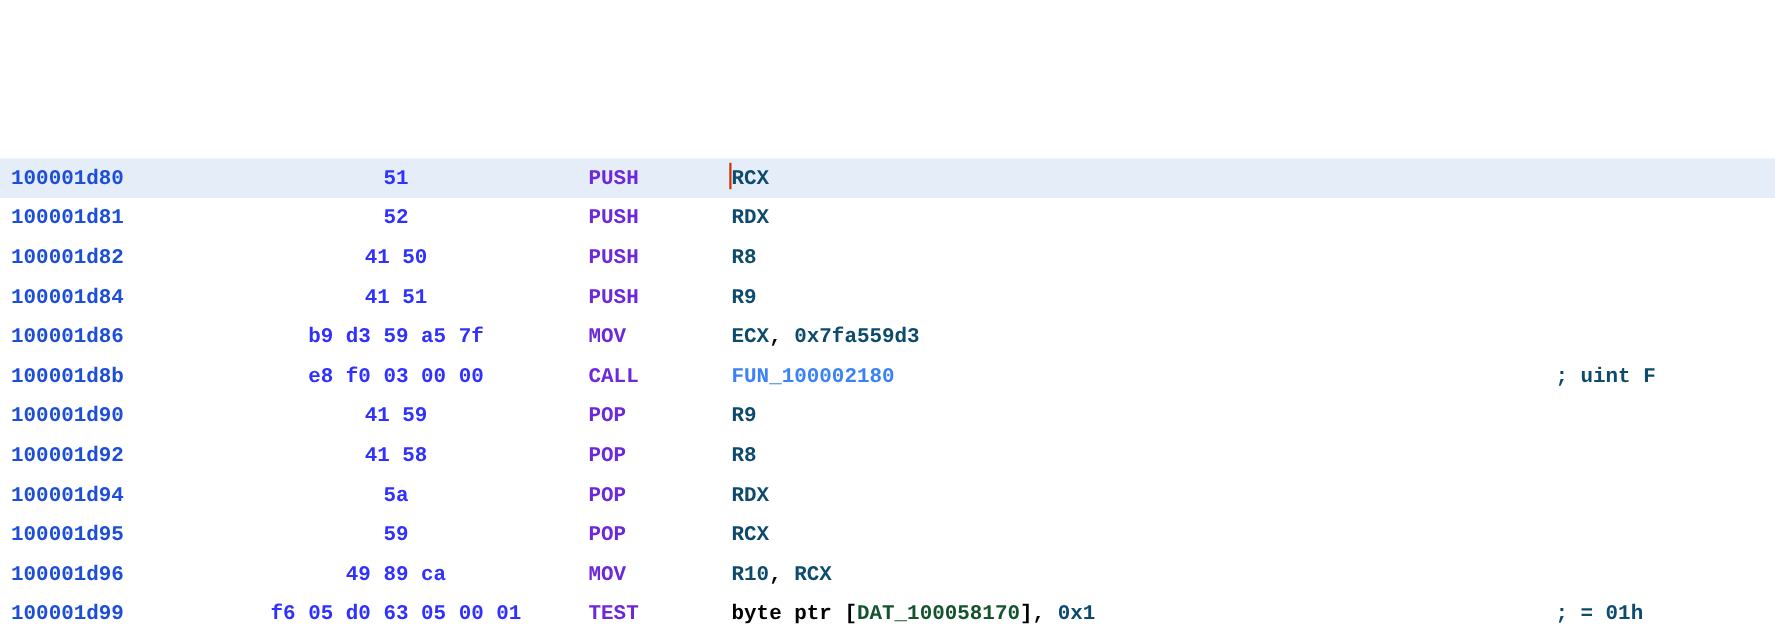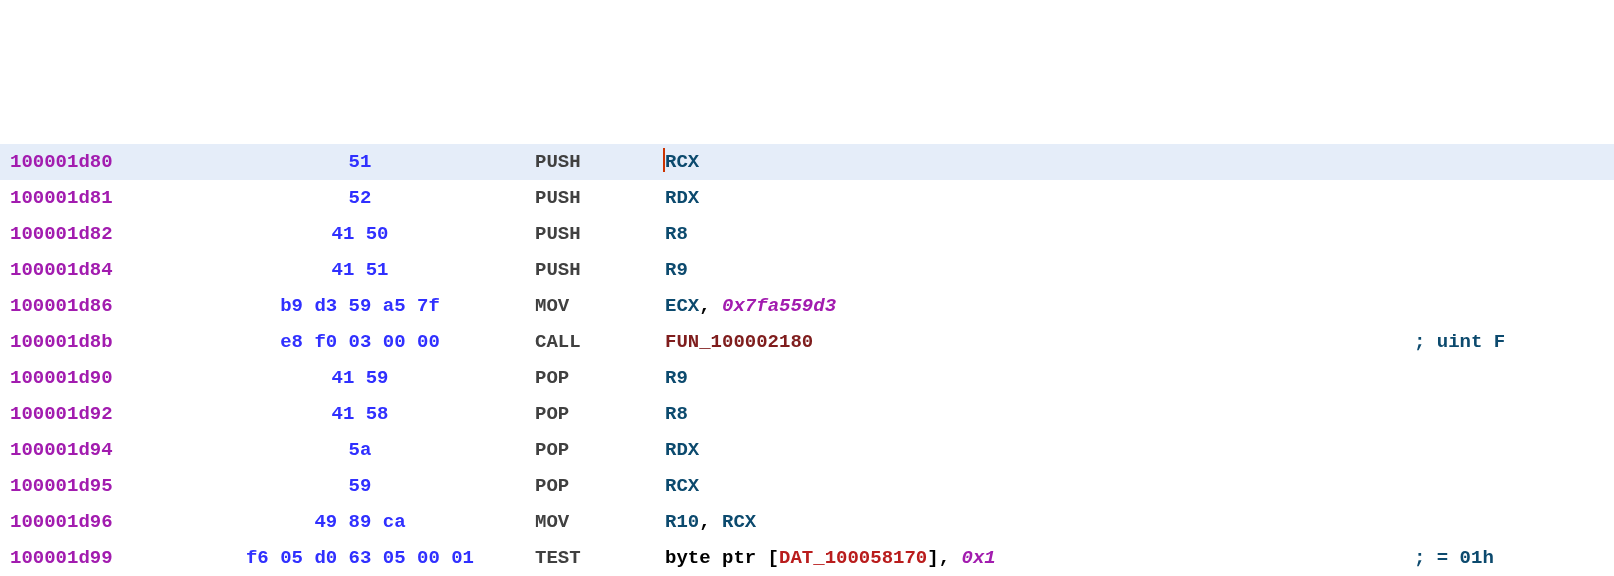--- a/index.html
+++ b/index.html
@@ -24,42 +24,42 @@
     display: flex;
     align-items: center;
     height: 36px;
     padding-left: 10px;
   }
   .row.selected {
     background: #e5edf9;
   }
   .col-addr {
     width: 175px;
-    color: #a21caf;
+    color: #1d4ed8;
     flex-shrink: 0;
   }
   .col-bytes {
     width: 350px;
     color: #3030ff;
     flex-shrink: 0;
     text-align: center;
   }
   .col-mnem {
     width: 130px;
-    color: #404040;
+    color: #6d28d9;
     flex-shrink: 0;
   }
   .col-ops {
     flex: 1;
     position: relative;
   }
   .reg  { color: #0c4a6e; }
-  .num  { color: #a21caf; font-style: italic; }
-  .func { color: #7f1d1d; }
-  .dat  { color: #b91c1c; }
+  .num  { color: #0c4a6e; }
+  .func { color: #3b82f6; }
+  .dat  { color: #14532d; }
   .txt  { color: #000000; }
   .col-comment {
     width: 220px;
     color: #0c4a6e;
     flex-shrink: 0;
     text-align: left;
     padding-left: 20px;
   }
   .cursor {
     position: absolute;

